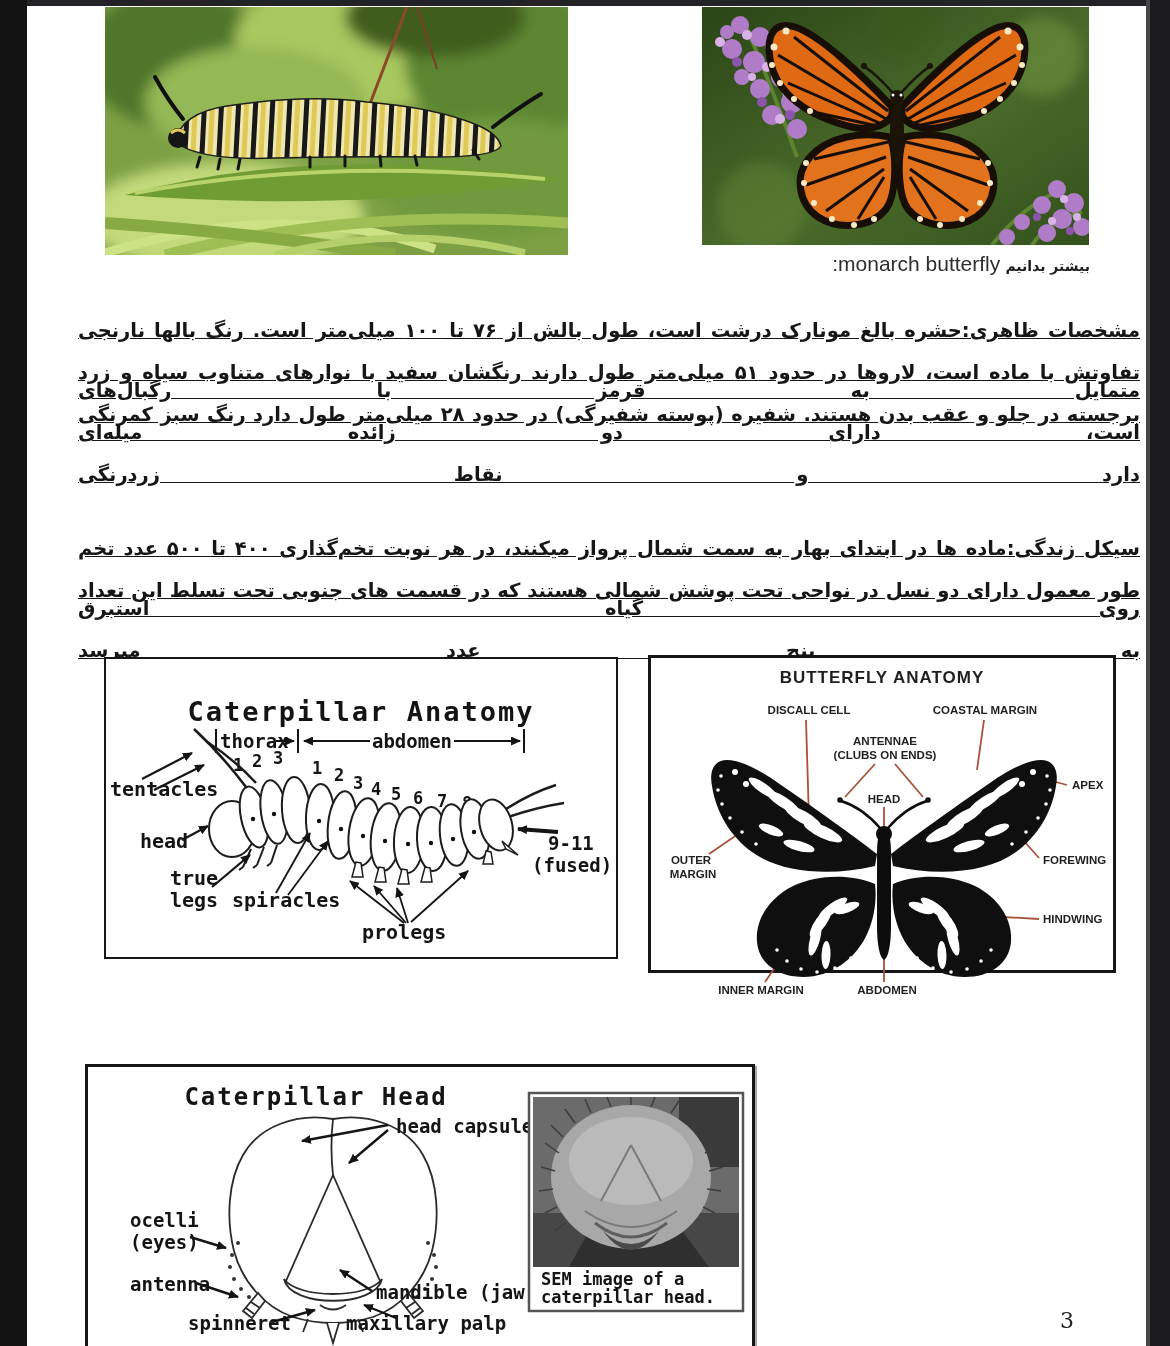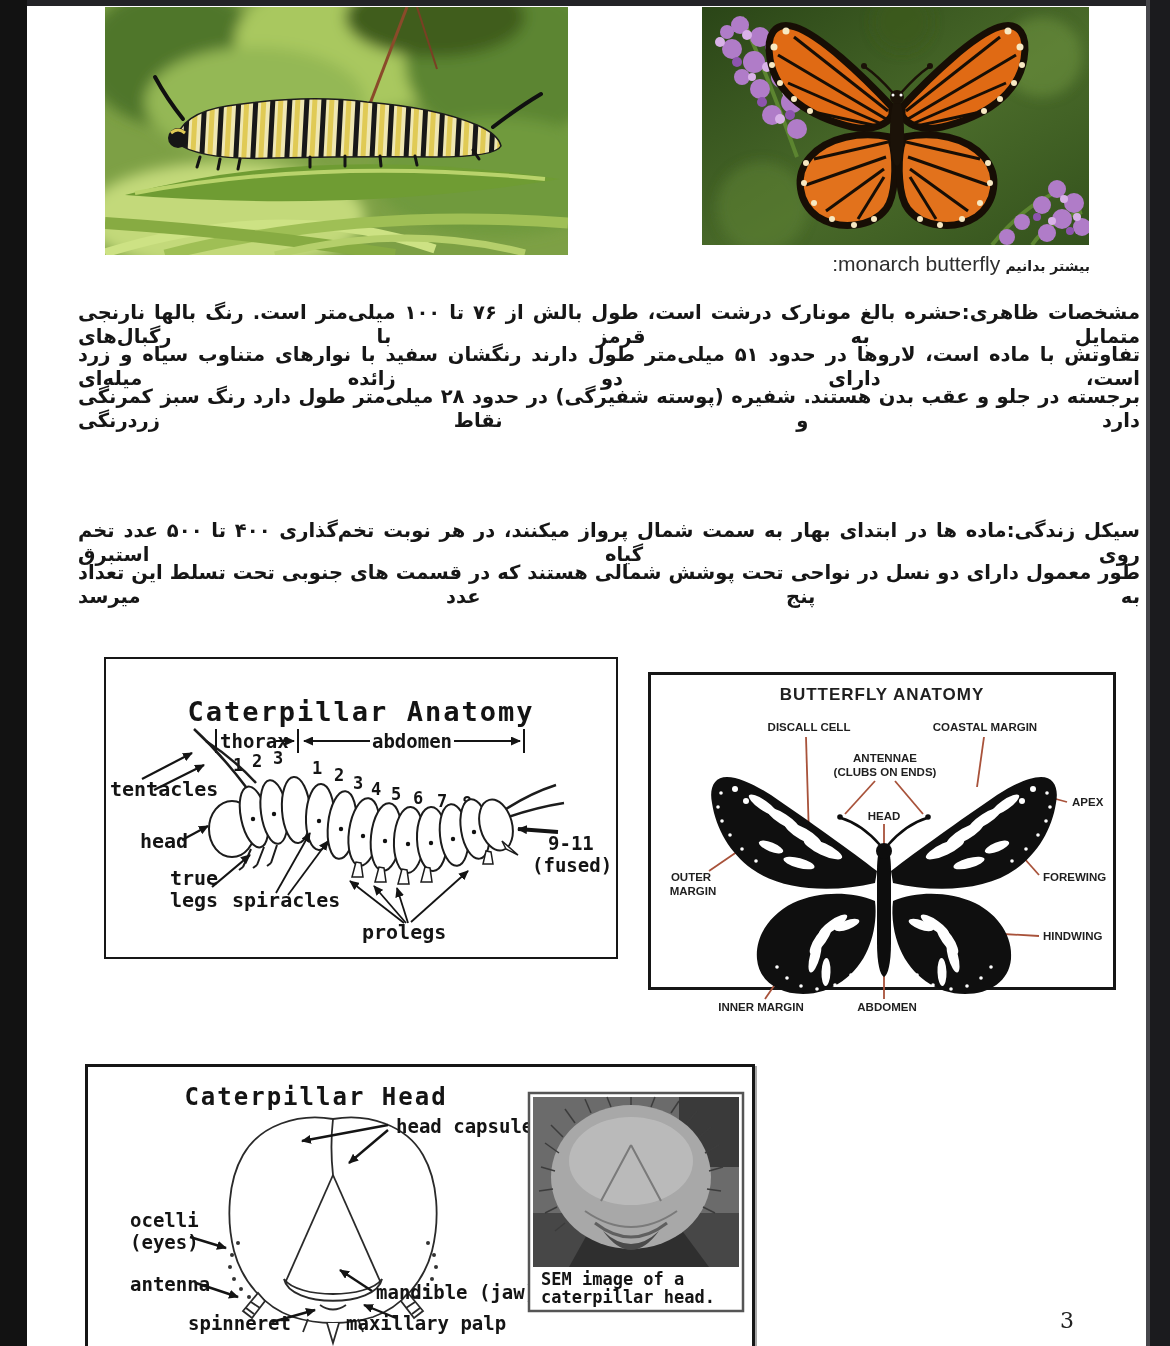--- a/index.html
+++ b/index.html
@@ -11,26 +11,26 @@
   .bar-right{left:1146px;top:0;width:24px;height:1346px;background:#1b1b1e;border-left:4px solid #47474c;box-sizing:border-box;}
   .photo{position:absolute;overflow:hidden;}
   .photo svg{display:block;}
   .caption{position:absolute;top:252px;right:80px;direction:rtl;white-space:nowrap;color:#1c1c1c;}
   .caption .cap-fa{font-weight:bold;font-size:14px;}
   .caption .cap-en{font-weight:normal;font-size:21px;color:#2e2e2e;font-family:"Liberation Sans",sans-serif;}
   .para{position:absolute;left:78px;width:1062px;direction:rtl;color:#161616;
         font-weight:bold;font-size:19.5px;}
   .para1{top:301px;}
   .para2{top:519px;}
-  .fa-line{width:100%;height:42px;line-height:24px;text-align:justify;text-align-last:justify;}
+  .fa-line{width:100%;height:42px;line-height:60px;text-align:justify;text-align-last:justify;text-decoration:underline;}
   .fa-line.fa-last{text-align-last:right;}
   .para2 .fa-line.fa-last{text-align-last:justify;}
   .anat-box{position:absolute;background:#fff;border:2px solid #161616;box-sizing:border-box;}
   #cat-box{left:104px;top:657px;width:514px;height:302px;}
-  #but-box{left:648px;top:672px;width:468px;height:318px;border-width:3px;}
+  #but-box{left:648px;top:655px;width:468px;height:318px;border-width:3px;}
   #head-box{left:85px;top:1021px;width:670px;height:293px;border-width:3px;border-bottom-width:5px;box-shadow:2px 2px 0 rgba(60,60,60,.45);margin-top:43px;}
   .mono{font-family:"DejaVu Sans Mono",monospace;font-weight:bold;fill:#141414;}
   .sans{font-family:"Liberation Sans",sans-serif;font-weight:bold;fill:#1f1f1f;}
   .page-num{position:absolute;left:1060px;top:1308px;font-family:"DejaVu Serif",serif;
             font-size:22px;color:#222;}
 </style>
 </head>
 <body>
 
 <div class="page">

